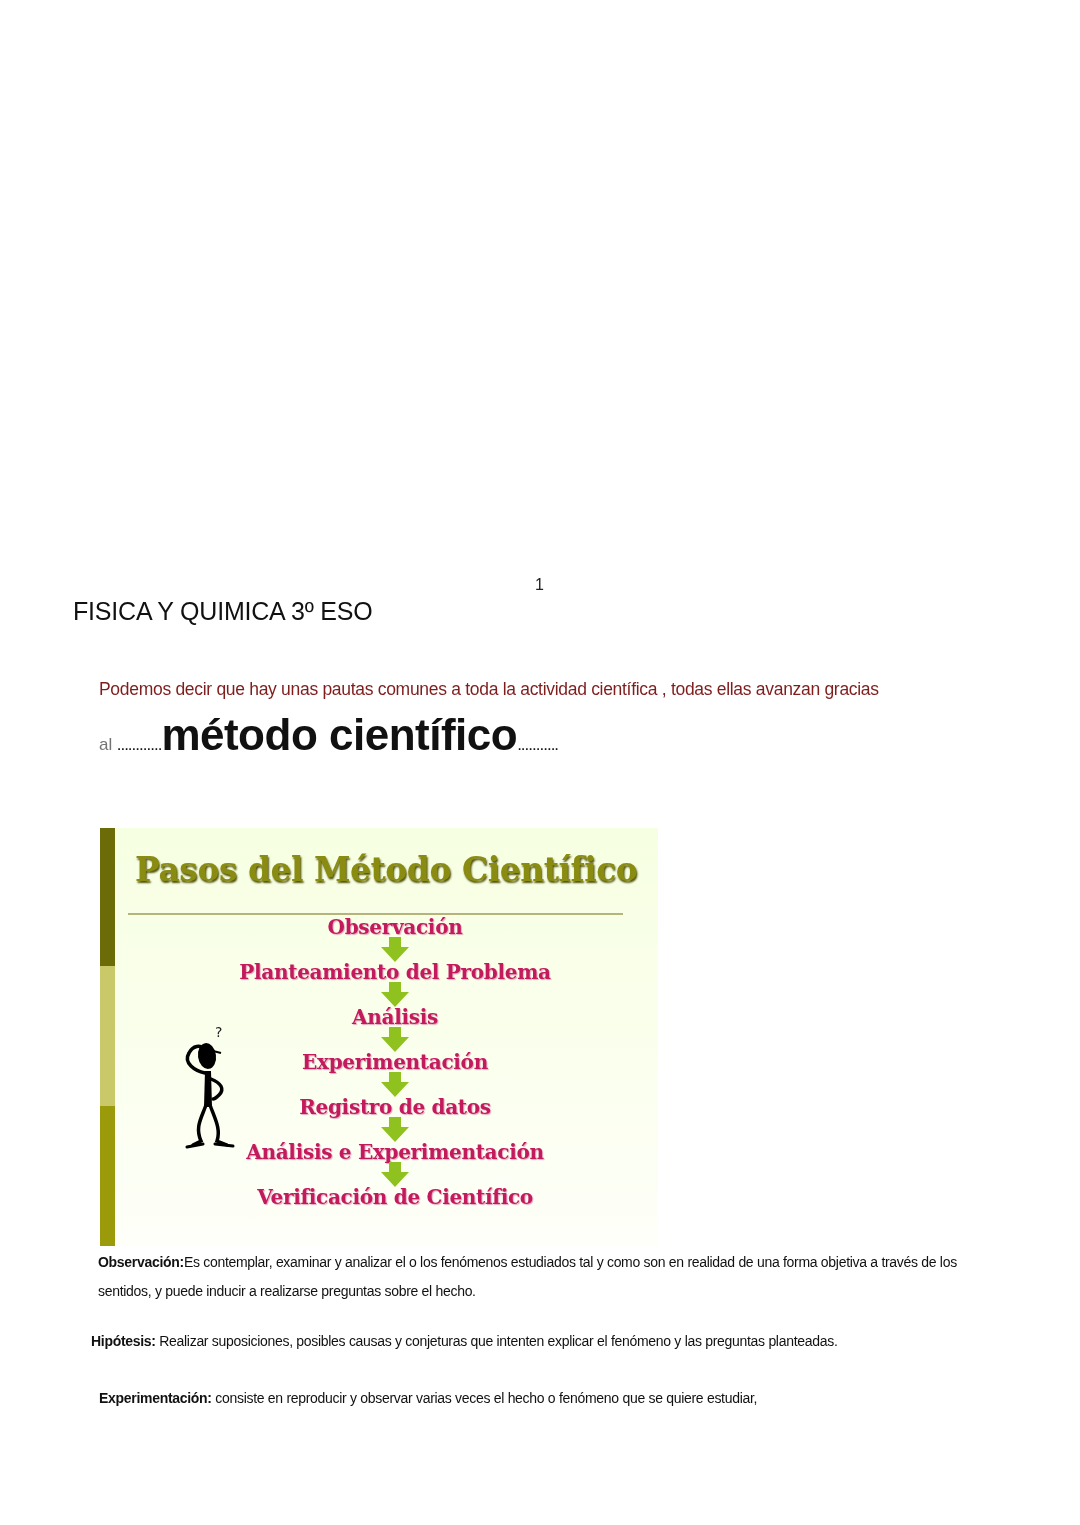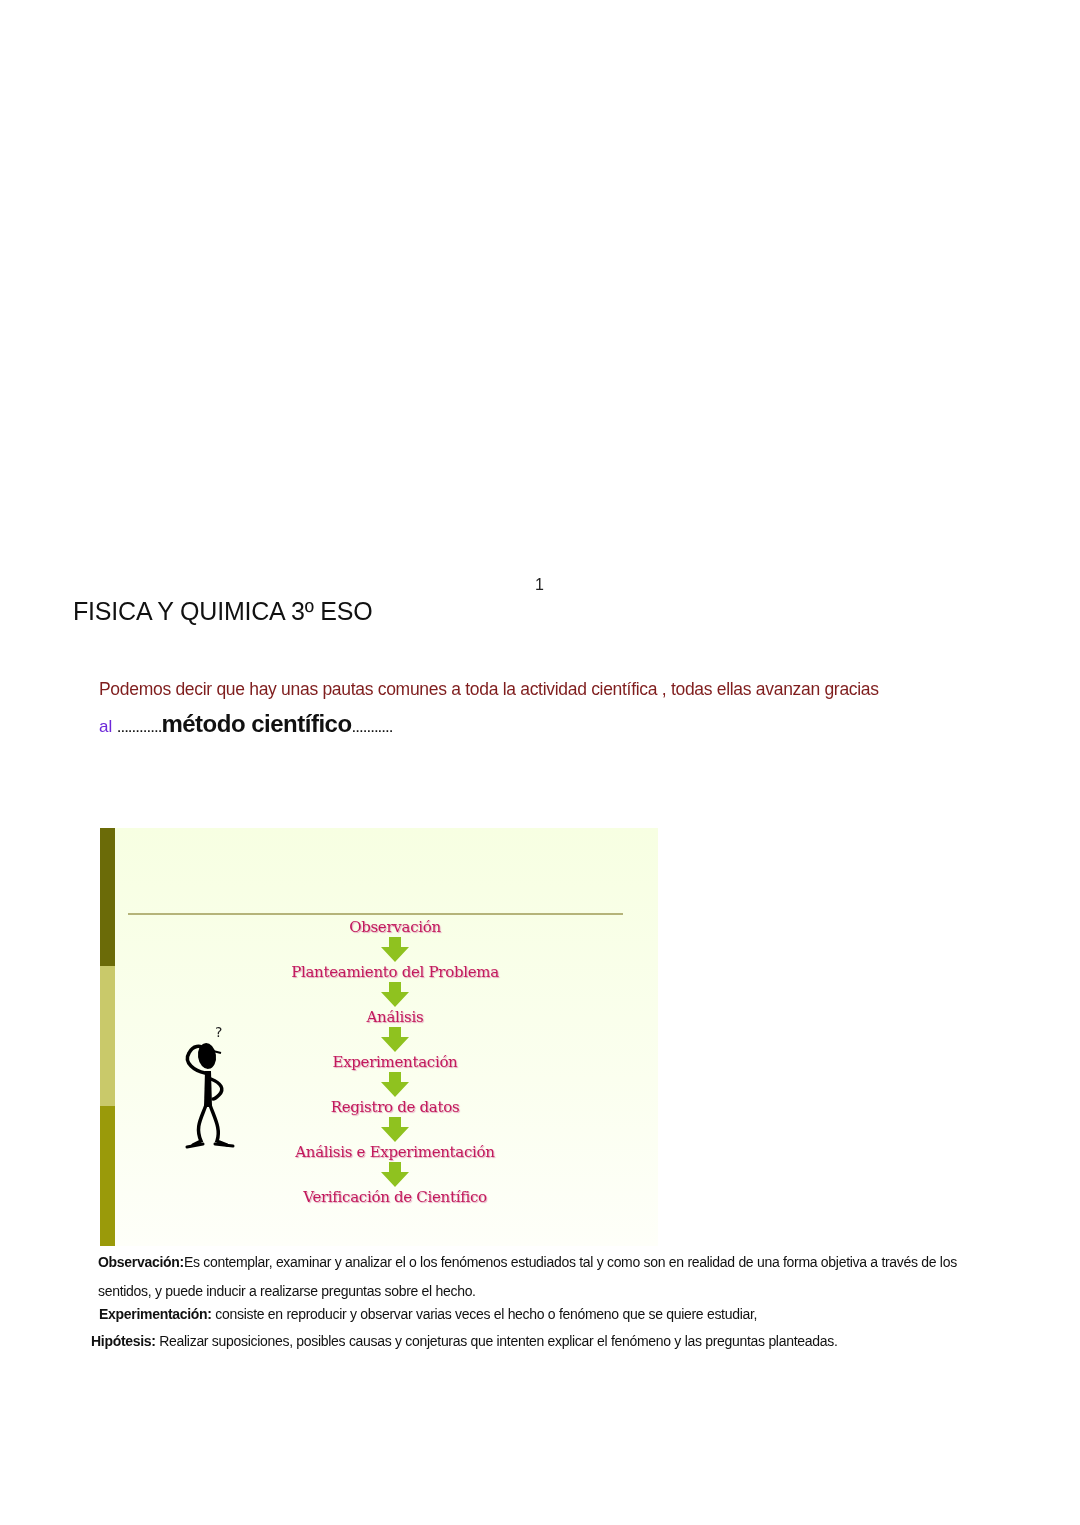--- a/index.html
+++ b/index.html
@@ -44,29 +44,29 @@
     }
     .intro-line2 {
       position: absolute;
       left: 99px;
       top: 710px;
       font-family: "Liberation Sans", sans-serif;
       white-space: nowrap;
     }
     .intro-line2 .small {
       font-size: 17px;
-      color: #6d28d9;
+      color: #737373;
     }
     .intro-line2 .dots {
       font-size: 17px;
       color: #111;
       letter-spacing: -1px;
     }
     .intro-line2 .answer {
-      font-size: 24px;
+      font-size: 44px;
       font-weight: bold;
       color: #111;
       letter-spacing: -0.5px;
     }
 
     
     .diagram {
       position: absolute;
       left: 100px;
       top: 828px;
@@ -111,22 +111,22 @@
       position: absolute;
       left: 140px;
       top: 89px;
       width: 310px;
       display: flex;
       flex-direction: column;
       align-items: center;
     }
     .step-label {
       font-family: "DejaVu Serif", serif;
-      font-weight: normal;
-      font-size: 15px;
+      font-weight: bold;
+      font-size: 20px;
       color: #c21a5c;
       text-shadow: 1px 1px 1px #e3a6bd;
       white-space: nowrap;
       line-height: 20px;
       height: 20px;
       letter-spacing: -0.3px;
     }
     .arrow {
       width: 30px;
       height: 25px;
@@ -159,21 +159,21 @@
       top: 1248px;
       width: 910px;
     }
     .para-hip {
       left: 91px;
       top: 1327px;
       width: 920px;
     }
     .para-exp {
       left: 99px;
-      top: 1300px;
+      top: 1384px;
       width: 920px;
       white-space: nowrap;
     }
   </style>
 </head>
 <body>
 
 <div class="page-number">1</div>
 <div class="doc-header">FISICA Y QUIMICA 3º ESO</div>
 
@@ -183,20 +183,21 @@
   <span class="dots">............</span><span class="answer">método científico</span><span class="dots">...........</span>
 </div>
 
 <div class="diagram">
   <div class="diagram-bar">
     <div class="seg" style="top:0;height:138px;background:#6b6b08;"></div>
     <div class="seg" style="top:138px;height:140px;background:#c9c96a;"></div>
     <div class="seg" style="top:278px;height:140px;background:#9a9a0a;"></div>
   </div>
 
+  <div class="diagram-title">Pasos del Método Científico</div>
   <div class="diagram-rule"></div>
 
   <div class="figure">
     <svg width="70" height="140" viewBox="0 0 70 140">
 
       <text x="40" y="14" font-family="DejaVu Sans, sans-serif" font-size="14" fill="#222">?</text>
 
       <ellipse cx="32" cy="33" rx="9" ry="13" fill="#000" transform="rotate(-8 32 33)"></ellipse>
 
       <path d="M38 28 L46 30" stroke="#000" stroke-width="2"></path>

